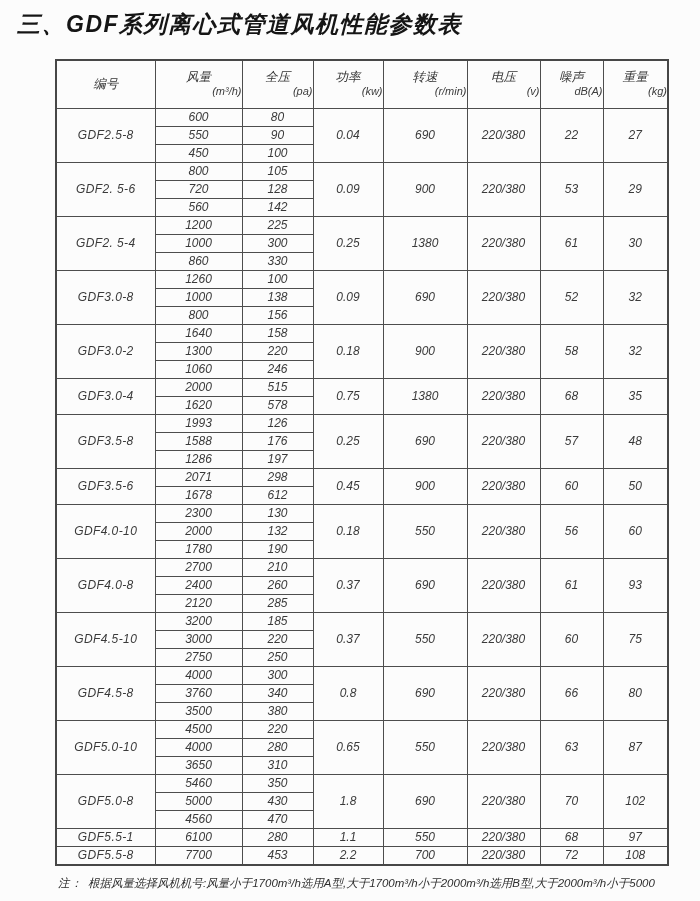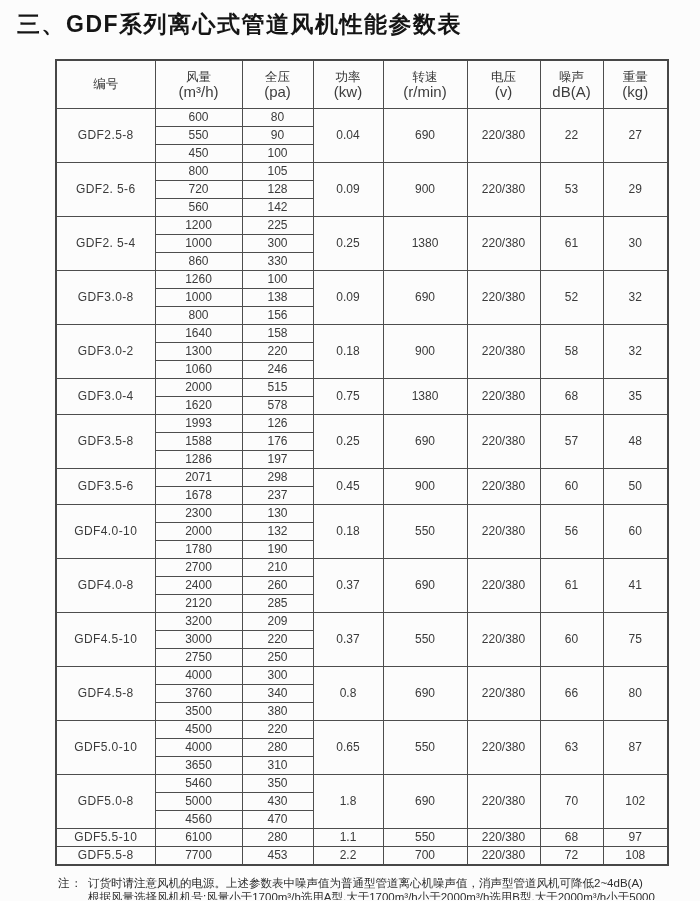--- a/index.html
+++ b/index.html
@@ -3,21 +3,21 @@
 <meta charset="utf-8">
 <style>
   * { margin:0; padding:0; box-sizing:border-box; }
   html,body { width:700px; height:901px; }
   body {
     background:#fcfcfc;
     font-family:"Liberation Sans", sans-serif;
     color:#333;
     position:relative;
   }
-  .page { width:700px; height:900px; overflow:hidden; }
+  .page { width:700px; height:900px; overflow:hidden;font-style:italic; }
 
   .title {
     margin:9px 0 0 17px;
     font-size:23px;
     font-weight:bold;
     letter-spacing:1.5px;
     color:#151515;
   }
 
   table.spec {
@@ -35,21 +35,21 @@
     color:#3a3a3a;
     padding:0;
     overflow:hidden;
     white-space:nowrap;
   }
   table.spec thead th {
     height:48px;
     font-weight:normal;
   }
   .h-label { font-size:12.5px; line-height:15px; color:#333; }
-  .h-sub   { font-size:15px;  line-height:13px; color:#3d3d3d; }
+  .h-sub   { font-size:11px;  line-height:13px; color:#3d3d3d;text-align:right; }
   table.spec tbody td {
     height:17px;
     line-height:17px;
   }
   td.model { letter-spacing:0.4px; }
 
   .notes {
     display:flex;
     margin:10px 0 0 58px;
     width:625px;
@@ -244,21 +244,21 @@
           <td>2071</td>
           <td>298</td>
           <td rowspan="2">0.45</td>
           <td rowspan="2">900</td>
           <td rowspan="2">220/380</td>
           <td rowspan="2">60</td>
           <td rowspan="2">50</td>
         </tr>
         <tr>
           <td>1678</td>
-          <td>237</td>
+          <td>612</td>
         </tr>
         <tr>
           <td rowspan="3" class="model">GDF4.0-10</td>
           <td>2300</td>
           <td>130</td>
           <td rowspan="3">0.18</td>
           <td rowspan="3">550</td>
           <td rowspan="3">220/380</td>
           <td rowspan="3">56</td>
           <td rowspan="3">60</td>
@@ -272,34 +272,34 @@
           <td>190</td>
         </tr>
         <tr>
           <td rowspan="3" class="model">GDF4.0-8</td>
           <td>2700</td>
           <td>210</td>
           <td rowspan="3">0.37</td>
           <td rowspan="3">690</td>
           <td rowspan="3">220/380</td>
           <td rowspan="3">61</td>
-          <td rowspan="3">41</td>
+          <td rowspan="3">93</td>
         </tr>
         <tr>
           <td>2400</td>
           <td>260</td>
         </tr>
         <tr>
           <td>2120</td>
           <td>285</td>
         </tr>
         <tr>
           <td rowspan="3" class="model">GDF4.5-10</td>
           <td>3200</td>
-          <td>209</td>
+          <td>185</td>
           <td rowspan="3">0.37</td>
           <td rowspan="3">550</td>
           <td rowspan="3">220/380</td>
           <td rowspan="3">60</td>
           <td rowspan="3">75</td>
         </tr>
         <tr>
           <td>3000</td>
           <td>220</td>
         </tr>
@@ -355,21 +355,21 @@
         </tr>
         <tr>
           <td>5000</td>
           <td>430</td>
         </tr>
         <tr>
           <td>4560</td>
           <td>470</td>
         </tr>
         <tr>
-          <td class="model">GDF5.5-10</td>
+          <td class="model">GDF5.5-1</td>
           <td>6100</td>
           <td>280</td>
           <td>1.1</td>
           <td>550</td>
           <td>220/380</td>
           <td>68</td>
           <td>97</td>
         </tr>
         <tr>
           <td class="model">GDF5.5-8</td>
@@ -380,19 +380,18 @@
           <td>220/380</td>
           <td>72</td>
           <td>108</td>
         </tr>
       </tbody>
   </table>
 
   <div class="notes">
     <span class="prefix">注：</span>
     <div class="note-lines">
-      <div>订货时请注意风机的电源。上述参数表中噪声值为普通型管道离心机噪声值，消声型管道风机可降低2~4dB(A)</div>
       <div>根据风量选择风机机号:风量小于1700m³/h选用A型,大于1700m³/h小于2000m³/h选用B型,大于2000m³/h小于5000</div>
 
     </div>
   </div>
 
 </div>
 
 </body></html>

